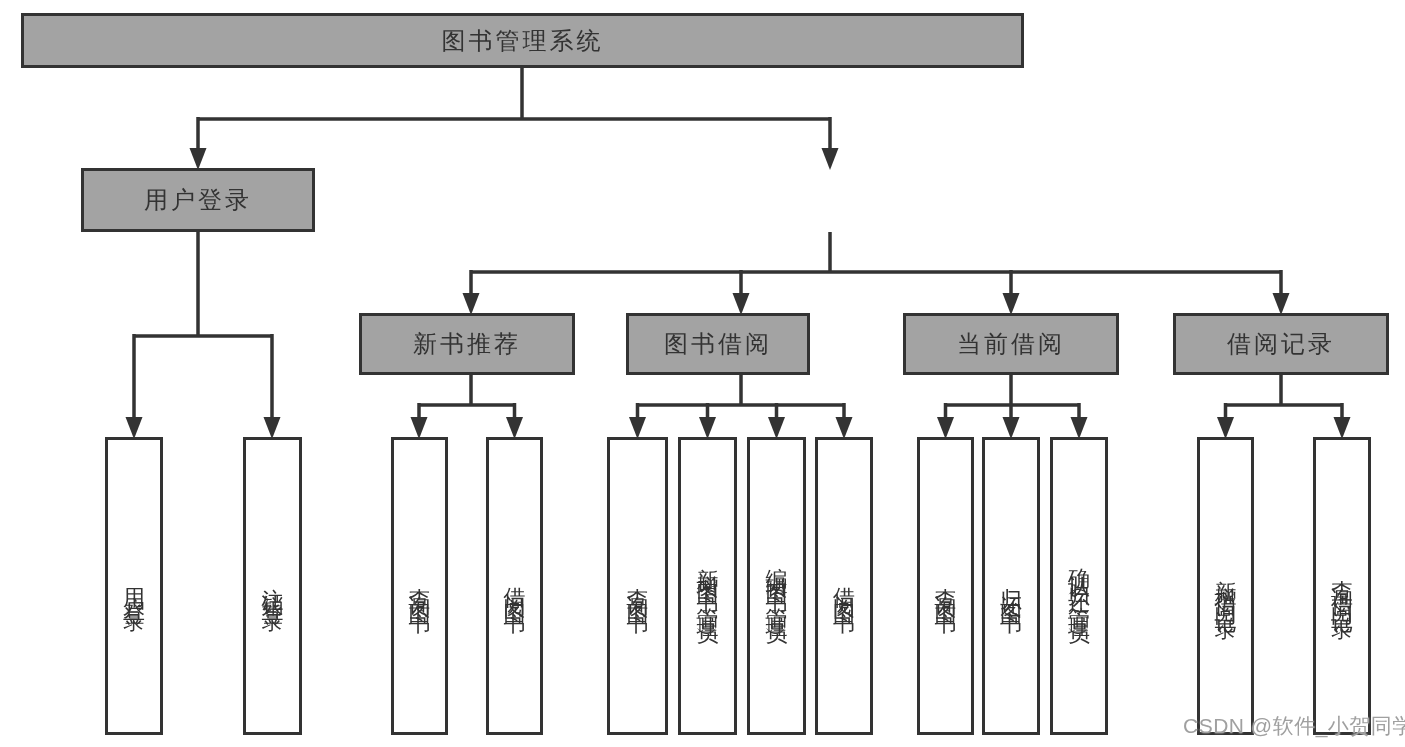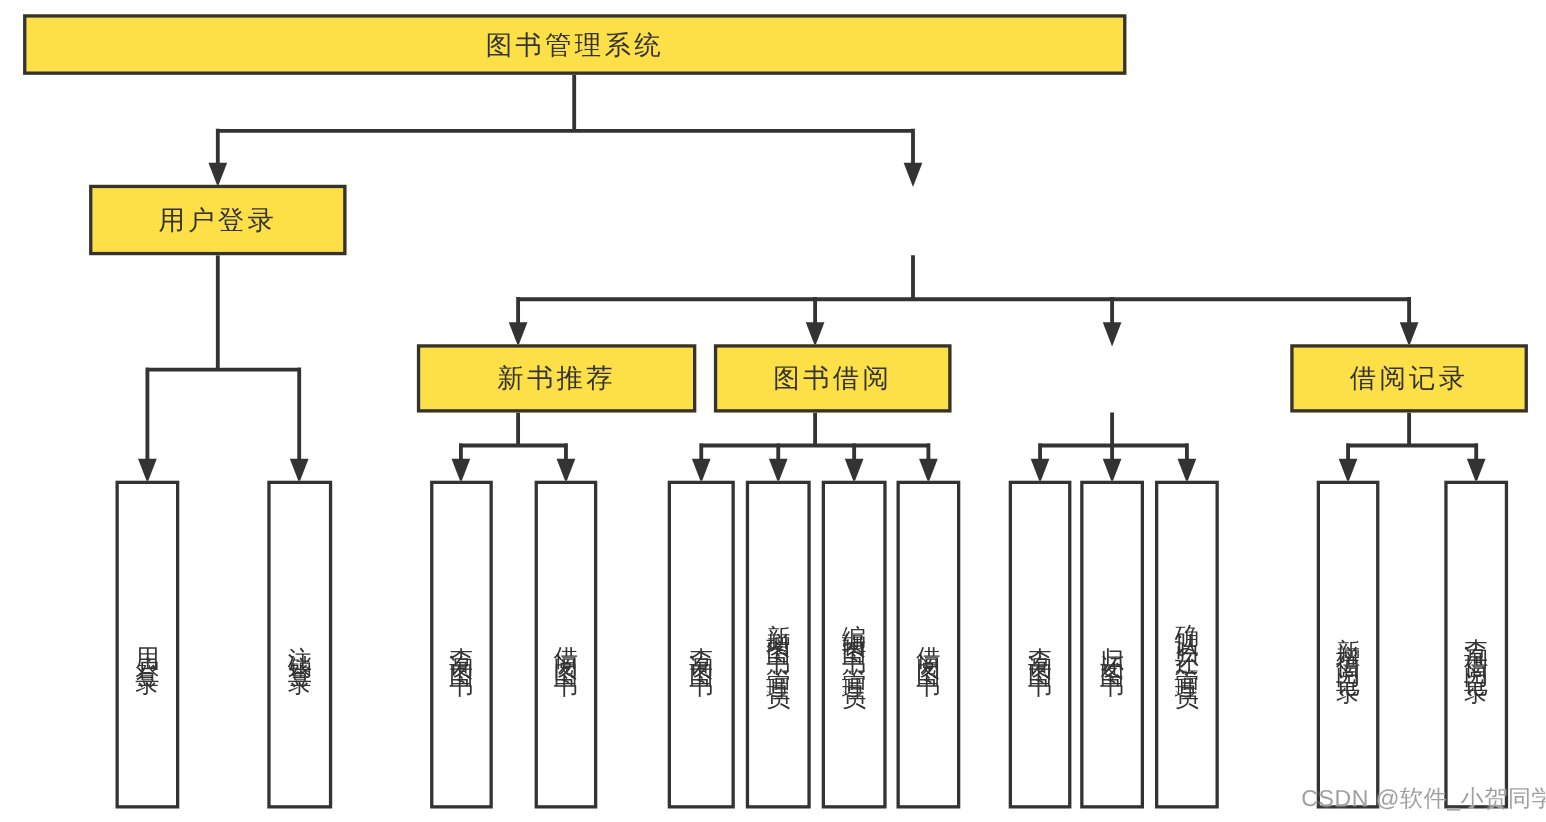--- a/index.html
+++ b/index.html
@@ -14,21 +14,21 @@
   #connectors {
     position: absolute;
     left: 0; top: 0;
     width: 1405px; height: 747px;
     z-index: 0;
   }
   .hbox {
     position: absolute;
     box-sizing: border-box;
     border: 3px solid #333333;
-    background: #fde047;
+    background: #a3a3a3;
     display: flex;
     align-items: center;
     justify-content: center;
     z-index: 1;
     color: #333333;
     font-size: 24px;
     letter-spacing: 3px;
     white-space: nowrap;
     font-family: Liberation Serif, serif;
   }
@@ -102,25 +102,28 @@
   </svg>
 
   <div class="hbox" style="left:21px;top:13px;width:1003px;height:55px">
     <span>图书管理系统</span>
   </div>
 
   <div class="hbox" style="left:81px;top:168px;width:234px;height:64px">
     <span>用户登录</span>
   </div>
 
-  <div class="hbox" style="left:379px;top:313px;width:254px;height:62px">
+  <div class="hbox" style="left:359px;top:313px;width:216px;height:62px">
     <span>新书推荐</span>
   </div>
-  <div class="hbox" style="left:649px;top:313px;width:216px;height:62px">
+  <div class="hbox" style="left:626px;top:313px;width:184px;height:62px">
     <span>图书借阅</span>
+  </div>
+  <div class="hbox" style="left:903px;top:313px;width:216px;height:62px">
+    <span>当前借阅</span>
   </div>
   <div class="hbox" style="left:1173px;top:313px;width:216px;height:62px">
     <span>借阅记录</span>
   </div>
 
   <div class="vbox" style="left:105px;top:437px;width:58px;height:298px">
     <span class="vtext">用户登录</span>
   </div>
   <div class="vbox" style="left:243px;top:437px;width:59px;height:298px">
     <span class="vtext">注销登录</span>

